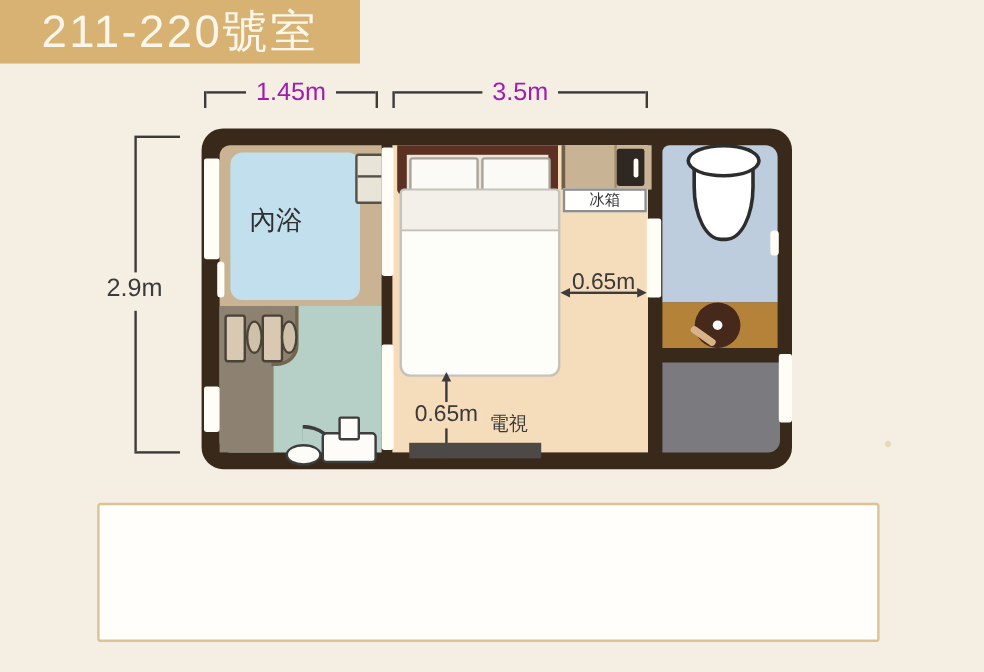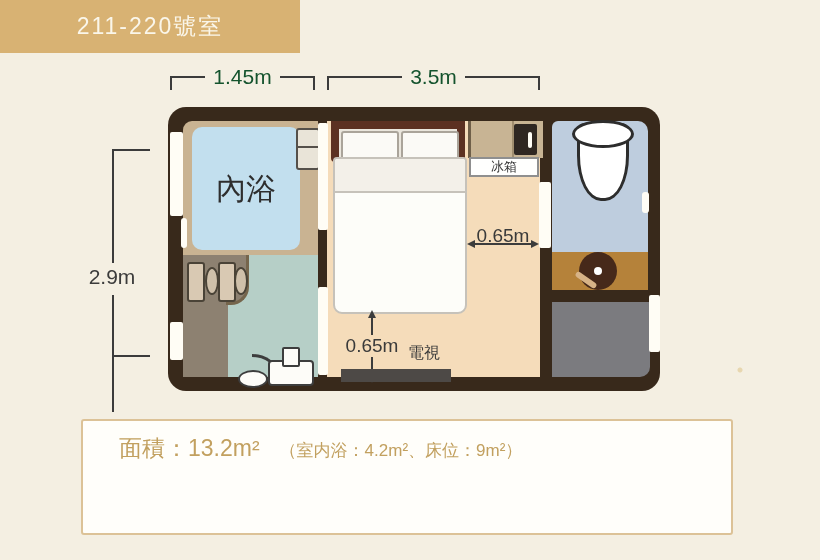--- a/index.html
+++ b/index.html
@@ -14,29 +14,29 @@
       radial-gradient(circle 2px, rgba(216,185,114,.4) 0 1.5px, transparent 2px);
     background-repeat:no-repeat;
     background-position: 330px 90px, 700px 250px, 120px 460px, 770px 60px, 60px 250px;
     font-family:"Liberation Sans","DejaVu Sans",sans-serif;
   }
   .abs{position:absolute;}
 
   
   #header{left:0;top:0;width:300px;height:53px;background:#d8b273;
     display:flex;align-items:center;justify-content:center;}
-  #header .title{color:#faf6ea;font-size:23px;letter-spacing:2px;font-weight:500;}
+  #header .title{color:#faf6ea;font-size:38px;letter-spacing:2px;font-weight:500;}
 
   
   #plan{left:168px;top:107px;width:492px;height:284px;background:#38291b;border-radius:18px;}
 
   
   .bath-floor{left:15px;top:14px;width:135px;height:134px;background:#c9b392;border-top-left-radius:9px;}
   .bath-tub{left:24px;top:20px;width:108px;height:123px;background:#c2dfee;border-radius:10px;}
-  .bath-label{left:24px;top:62px;width:108px;text-align:center;font-size:30px;color:#2e2e2e;}
+  .bath-label{left:8px;top:62px;width:108px;text-align:center;font-size:22px;color:#2e2e2e;}
   .bath-device{left:128px;top:21px;width:20px;height:38px;background:#e9e4d8;border:2px solid #55504a;border-radius:3px;}
   .bath-device::after{content:"";position:absolute;left:0;right:0;top:16px;height:2px;background:#55504a;}
   .bath-slider{left:13px;top:111px;width:6px;height:30px;background:#fffdf6;border-radius:3px;}
   .shower-floor{left:15px;top:148px;width:135px;height:122px;background:#b6cfc7;border-bottom-left-radius:9px;}
   .vanity-col{left:15px;top:148px;width:45px;height:122px;background:#8d8171;}
   .vanity-bump{left:58px;top:148px;width:20px;height:47px;background:#8d8171;border-bottom-right-radius:18px;border-right:3px solid #75654c;border-bottom:3px solid #75654c;}
   .faucet-rect{width:14px;height:36px;background:#d9c9b3;border:2px solid #4a4337;border-radius:3px;}
   .faucet-oval{width:10px;height:24px;background:#cfc0aa;border:2px solid #4a4337;border-radius:50%;}
   .shower-head{left:70px;top:263px;width:26px;height:14px;background:#fdfcf8;border:2px solid #3d3d3d;border-radius:50%;}
   .shower-hose{left:84px;top:247px;width:24px;height:18px;border-top:3px solid #3d3d3d;border-right:3px solid #3d3d3d;border-top-right-radius:100%;}
@@ -78,25 +78,25 @@
   .gap-left-door{left:2px;top:215px;width:13px;height:38px;}
   .gap-div1-top{left:150px;top:16px;width:10px;height:107px;}
   .gap-div1-bottom{left:150px;top:180px;width:10px;height:88px;}
   .gap-div2-door{left:371px;top:75px;width:12px;height:66px;}
   .gap-right-door{left:481px;top:188px;width:11px;height:57px;}
 
   
   .dim-h{display:flex;align-items:flex-start;height:16px;}
   .dim-h .corner{width:2px;height:14px;background:#3b3b3b;}
   .dim-h .seg{flex:1;height:2px;background:#3b3b3b;margin-top:0;}
-  .dim-h .lbl{font-size:21px;color:#14532d;line-height:21px;margin-top:-10px;padding:0 8px;}
+  .dim-h .lbl{font-size:21px;color:#a21caf;line-height:21px;margin-top:-10px;padding:0 8px;}
   #dim-top-left{left:170px;top:76px;width:145px;}
   #dim-top-mid{left:327px;top:76px;width:213px;}
 
-  #dim-left{left:112px;top:113px;width:38px;height:208px;margin-top:36px;}
+  #dim-left{left:112px;top:113px;width:38px;height:265px;}
   #dim-left .tick{position:absolute;left:0;width:38px;height:2px;background:#3b3b3b;}
   #dim-left .tick.top{top:0;} #dim-left .tick.bottom{bottom:0;}
   #dim-left .vseg{position:absolute;left:0;width:2px;background:#3b3b3b;}
   #dim-left .vseg.s1{top:2px;height:112px;} #dim-left .vseg.s2{top:146px;height:117px;}
   #dim-left .lbl{position:absolute;left:-35px;top:116px;width:70px;text-align:center;font-size:21px;color:#3b3b3b;}
 
   .gap-dim-label{font-size:19px;color:#3a3a3a;text-align:center;}
   #hgap-label{left:299px;top:118px;width:72px;}
   .harrow{left:299px;top:132px;width:72px;height:10px;}
   .harrow .line{position:absolute;left:6px;right:6px;top:4px;height:2px;background:#3c3c3c;}
@@ -207,19 +207,15 @@
   <div class="abs gap gap-left-window"></div>
   <div class="abs gap gap-left-door"></div>
   <div class="abs gap gap-div1-top"></div>
   <div class="abs gap gap-div1-bottom"></div>
   <div class="abs gap gap-div2-door"></div>
   <div class="abs gap gap-right-door"></div>
 </div>
 
 <div class="abs" id="info">
   <div class="row">
-    <span class="main">面積：13.2m²</span>
-    <span class="detail">（室内浴：4.2m²、床位：9m²）</span>
-  </div>
-  <div class="row">
     <span class="spacer"></span>
   </div>
 </div>
 
 </body></html>

